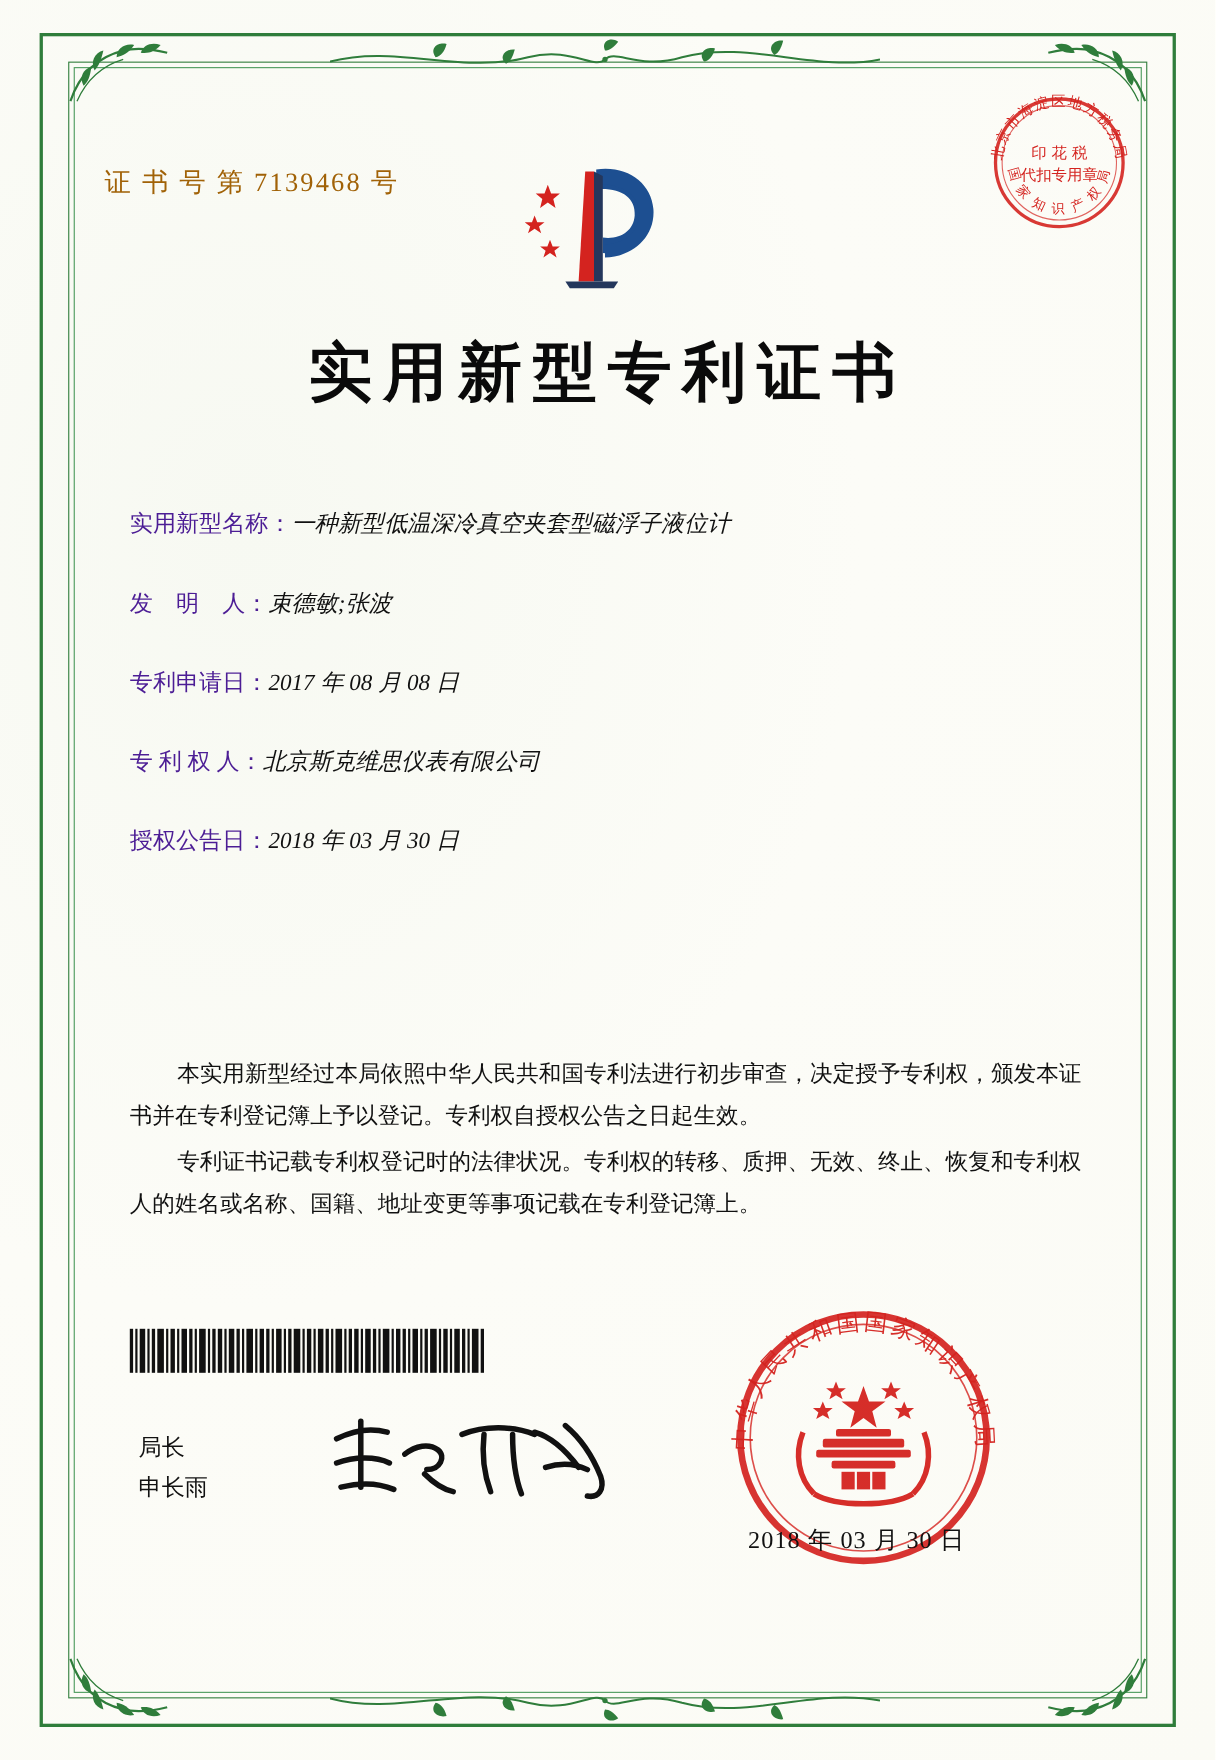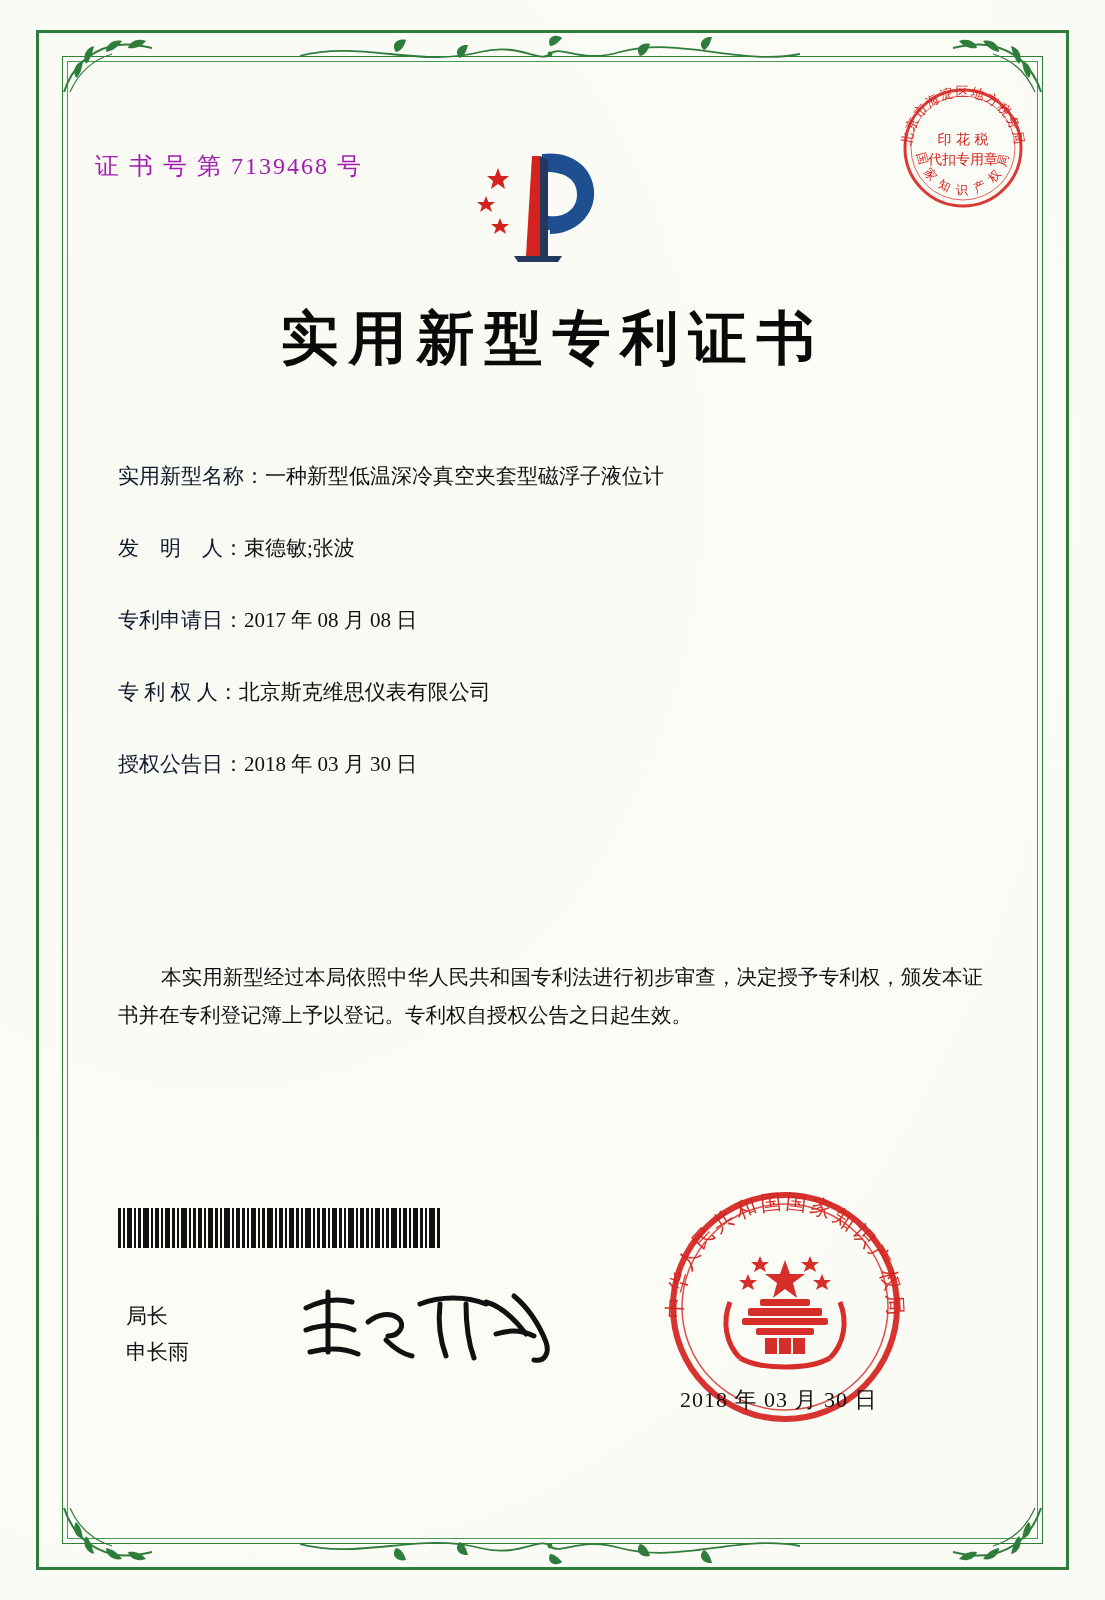--- a/index.html
+++ b/index.html
@@ -72,21 +72,21 @@
     transform: scaleY(-1);
   }
   .top-vine svg, .bot-vine svg { display:block; width:100%; height:100%; }
 
   
   .cert-no {
     position: absolute;
     left: 95px; top: 150px;
     font-size: 24px;
     letter-spacing: 2px;
-    color: #a21caf;
+    color: #a16207;
     white-space: nowrap;
   }
   .logo {
     position: absolute;
     left: 470px; top: 138px;
     width: 150px; height: 135px;
   }
   .logo svg { display: block; width: 100%; height: 100%; }
 
   .tax-stamp {
@@ -114,25 +114,26 @@
     width: 860px;
     font-size: 21px;
     color: #111;
   }
   .field-row {
     margin-bottom: 44px;
     white-space: nowrap;
   }
   .field-label {
     display: inline-block;
-    color: #0f172a;
+    color: #4c1d95;
   }
   .field-value {
     display: inline-block;
     color: #111;
+    font-style: italic;
   }
 
   
   .body-text {
     position: absolute;
     left: 118px; top: 958px;
     width: 865px;
     font-size: 20.5px;
     line-height: 38px;
     color: #111;
@@ -346,20 +347,21 @@
     <div class="field-row">
       <span class="field-label">专 利 权 人：</span><span class="field-value">北京斯克维思仪表有限公司</span>
     </div>
     <div class="field-row">
       <span class="field-label">授权公告日：</span><span class="field-value">2018 年 03 月 30 日</span>
     </div>
   </div>
 
   <div class="body-text">
     <p>本实用新型经过本局依照中华人民共和国专利法进行初步审查，决定授予专利权，颁发本证书并在专利登记簿上予以登记。专利权自授权公告之日起生效。</p>
+    <p>专利证书记载专利权登记时的法律状况。专利权的转移、质押、无效、终止、恢复和专利权人的姓名或名称、国籍、地址变更等事项记载在专利登记簿上。</p>
   </div>
 
   <div class="barcode">
     <span style="width:3px"></span>
       <span style="width:2px"></span>
       <span style="width:5px"></span>
     <span style="width:2px"></span>
       <span style="width:3px"></span>
       <span style="width:6px"></span>
     <span style="width:2px"></span>

